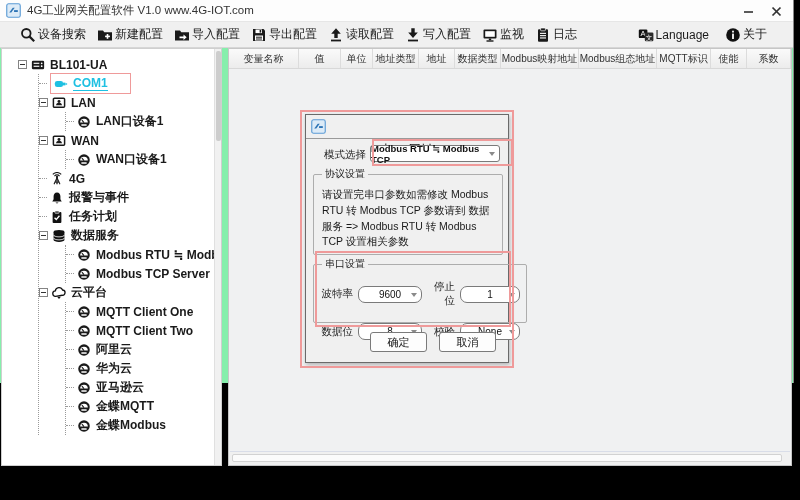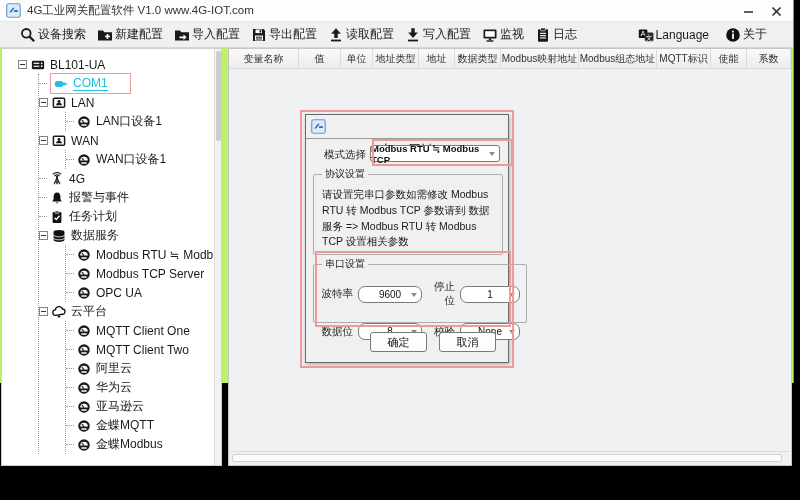--- a/index.html
+++ b/index.html
@@ -1,21 +1,21 @@
 <!DOCTYPE html>
 <html style="--cyan: #1fc0e2; --ann: #ef9a9a;"><head>
 <meta charset="utf-8">
 <style>
   * { margin:0; padding:0; box-sizing:border-box; }
   html,body { width:800px; height:500px; background:#000; overflow:hidden;
     font-family:"Liberation Sans","DejaVu Sans",sans-serif; }
   #stage { position:relative; width:800px; height:500px; background:#000; }
 
   .window { position:absolute; left:0; top:8; width:794px; height:383px;
-    background:#bef264; border-right:1px solid #888; }
+    background:#86efac; border-right:1px solid #888; }
 
   
   .titlebar { position:absolute; left:0; top:0; width:100%; height:22px;
     background:#fdfdfd; border-bottom:1px solid #e6e6e6; display:flex; align-items:center; }
   .app-ico { width:15px; height:15px; margin:0 6px 0 6px; flex:0 0 auto; }
   .app-ico svg { width:15px; height:15px; display:block; }
   .title-text { font-size:11.5px; color:#333; }
   .win-controls { position:absolute; right:10px; top:0; height:22px; display:flex; gap:14px; align-items:center; }
   .win-btn { width:14px; height:14px; display:flex; align-items:center; justify-content:center; cursor:default; }
   .win-btn svg { width:11px; height:11px; }
@@ -29,21 +29,21 @@
   .tb-right { margin-left:auto; display:flex; align-items:center; gap:16px; padding-right:6px; }
 
   
   .tree-panel { position:absolute; left:1px; top:48px; width:221px; height:418px;
     background:#fff; border:1px solid #cfcfcf; overflow:hidden; }
   .tree-scroll { position:absolute; right:0; top:0; width:7px; height:100%;
     background:#f1f1f1; border-left:1px solid #e0e0e0; }
   .tree-scroll .thumb { position:absolute; left:1px; top:2px; width:5px; height:90px; background:#cdcdcd; border-radius:2px; }
   .tree { position:absolute; left:0; top:6px; width:214px; }
   .tree-row { display:flex; align-items:center; height:19px; white-space:nowrap; cursor:default; }
-  .tree-label { font-size:12px; color:#1a1a1a; }
+  .tree-label { font-size:12px; color:#1a1a1a;font-weight:bold; }
   .tree-ico { width:14px; height:14px; margin-right:5px; flex:0 0 auto; }
   .tree-ico svg { width:14px; height:14px; display:block; }
   .expander { width:9px; height:9px; border:1px solid #848484; background:#fff; position:relative; margin-right:4px; flex:0 0 auto; }
   .expander::after { content:""; position:absolute; left:1px; right:1px; top:3px; border-top:1px solid #333; }
   .dash { width:8px; border-top:1px dotted #9a9a9a; margin-right:3px; flex:0 0 auto; }
   .tree-children { margin-left:20px; border-left:1px dotted #9a9a9a; }
   .tree-children .tree-children { margin-left:26px; }
   .sel .tree-label { color:var(--cyan); border-bottom:1px solid var(--cyan); }
   .hl-box { display:flex; align-items:center; border:1px solid var(--ann); padding:2px 22px 2px 3px; }
 
@@ -374,32 +374,20 @@
                   <span class="tree-ico">
                     <svg viewBox="0 0 16 16">
                       <circle cx="8" cy="8" r="6.6" fill="#1a1a1a"></circle>
                       <path d="M3.6 8.6a4.4 4.4 0 0 1 8.8 0z" fill="#fff"></path>
                       <line x1="8" y1="8.6" x2="5.6" y2="5.9" stroke="#1a1a1a" stroke-width="1.3"></line>
                       <rect x="5" y="10.6" width="6" height="1.7" fill="#fff"></rect>
                     </svg>
                   </span>
                   <span class="tree-label">Modbus TCP Server</span>
                 </div>
-                <div class="tree-row">
-                  <span class="dash"></span>
-                  <span class="tree-ico">
-                    <svg viewBox="0 0 16 16">
-                      <circle cx="8" cy="8" r="6.6" fill="#1a1a1a"></circle>
-                      <path d="M3.6 8.6a4.4 4.4 0 0 1 8.8 0z" fill="#fff"></path>
-                      <line x1="8" y1="8.6" x2="5.6" y2="5.9" stroke="#1a1a1a" stroke-width="1.3"></line>
-                      <rect x="5" y="10.6" width="6" height="1.7" fill="#fff"></rect>
-                    </svg>
-                  </span>
-                  <span class="tree-label">OPC UA</span>
-                </div>
               </div>
               <div class="tree-row">
                 <span class="expander"></span>
                 <span class="tree-ico">
                   <svg viewBox="0 0 16 16">
                     <path d="M4.2 11.8a3.1 3.1 0 0 1-.4-6.2 4.3 4.3 0 0 1 8.3-1 3 3 0 0 1-.4 6z" fill="none" stroke="#111" stroke-width="1.5"></path>
                     <path d="M5.8 12.2h4.4L8 14.8z" fill="#111"></path>
                   </svg>
                 </span>
                 <span class="tree-label">云平台</span>

